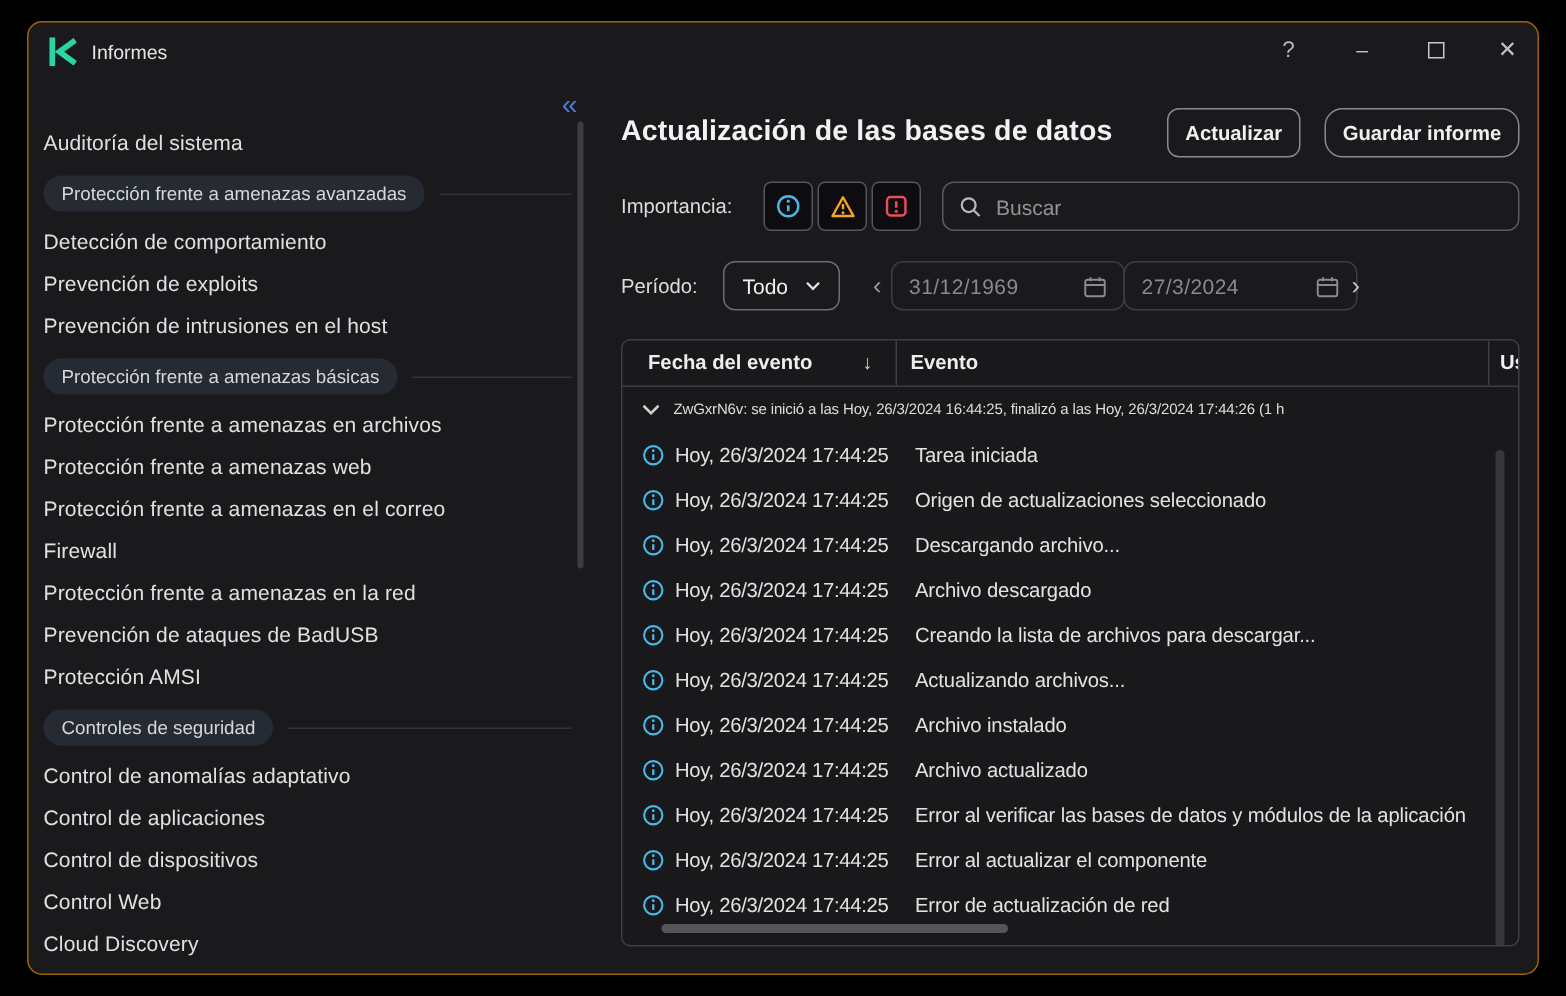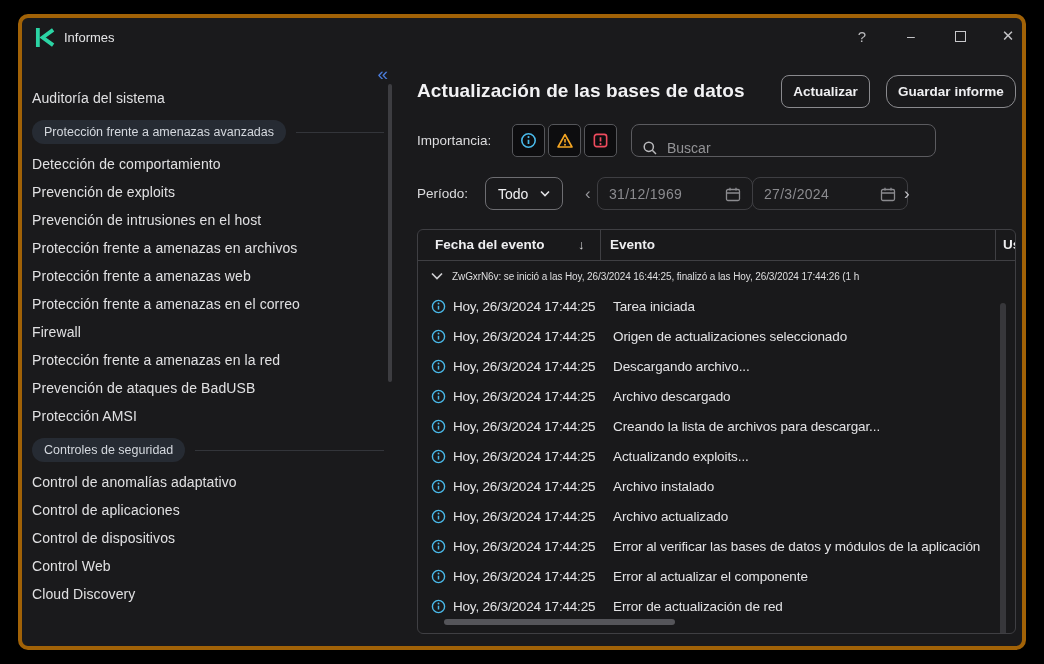--- a/index.html
+++ b/index.html
@@ -1,20 +1,20 @@
 <!DOCTYPE html>
 <html><head>
 <meta charset="utf-8">
 <style>
   * { margin:0; padding:0; box-sizing:border-box; }
   html,body { width:1044px; height:664px; background:#000; overflow:hidden;
     font-family:"Liberation Sans","DejaVu Sans",sans-serif; }
 
   .window { position:absolute; left:18px; top:14px; width:1008px; height:636px;
-    background:#1a1a1c; border:4px solid #a16207; border-radius:10px; overflow:hidden; }
+    background:#1a1a1c; border:1px solid #a16207; border-radius:10px; overflow:hidden; }
 
   
   .titlebar { position:absolute; left:0; top:0; right:0; height:38px; }
   .logo { position:absolute; left:13px; top:9px; width:21px; height:21px; }
   .apptitle { position:absolute; left:42px; top:12px; font-size:13px; color:#e4e4e6; }
   .winctl { position:absolute; top:0; width:26px; height:36px; display:flex;
     align-items:center; justify-content:center; color:#c3c3c6; font-size:14px; cursor:default; }
   .ctl-help  { left:827px; font-size:15px; color:#b9b9bc; }
   .ctl-min   { left:876px; }
   .ctl-max   { left:925px; }
@@ -46,22 +46,22 @@
     cursor:pointer; font-family:inherit; }
   .btn-update { left:364px; width:89px; }
   .btn-save   { left:469px; width:130px;border-radius:12px; }
 
   
   .lbl { position:absolute; font-size:13.5px; color:#dcdcde; }
   .lbl-importance { left:0; top:77px; }
   .sevgroup { position:absolute; left:95px; top:68px; display:flex; gap:3px; }
   .sevbtn { width:33px; height:33px; background:#0d0d0f; border:1px solid #55565a;
     border-radius:5px; display:flex; align-items:center; justify-content:center; cursor:pointer; }
-  .searchbox { position:absolute; left:214px; top:68px; width:305px; height:33px;
-    border:1px solid #5b5b5f; border-radius:8px; display:flex; align-items:flex-end;
+  .searchbox { position:absolute; left:214px; top:68px; width:385px; height:33px;
+    border:1px solid #5b5b5f; border-radius:8px; display:flex; align-items:center;
     padding:0 10px; background:transparent; }
   .searchbox input { flex:1; margin-left:9px; background:transparent; border:none; outline:none;
     color:#e4e4e6; font-size:14px; font-family:inherit; }
   .searchbox input::placeholder { color:#93939б; color:#939396; }
 
   
   .lbl-period { left:0; top:130px; }
   .select { position:absolute; left:68px; top:121px; width:78px; height:33px;
     border:1px solid #6d6d71; border-radius:8px; display:flex; align-items:center;
     padding:0 12px; color:#f0f0f2; font-size:14px; cursor:pointer; justify-content:space-between; }
@@ -138,20 +138,24 @@
     </div>
 
     <div class="side-item">
       <span class="lbl-slot">Prevención de exploits</span>
     </div>
 
     <div class="side-item">
       <span class="lbl-slot">Prevención de intrusiones en el host</span>
     </div>
 
+    <div class="side-section">
+      <span class="pill lbl-slot">Protección frente a amenazas básicas</span>
+      <span class="rule"></span>
+    </div>
 
     <div class="side-item">
       <span class="lbl-slot">Protección frente a amenazas en archivos</span>
     </div>
 
     <div class="side-item">
       <span class="lbl-slot">Protección frente a amenazas web</span>
     </div>
 
     <div class="side-item">
@@ -347,21 +351,21 @@
 
     <div class="t-row">
       <span class="icon">
         <svg width="15" height="15" viewBox="0 0 16 16">
           <circle cx="8" cy="8" r="6.5" stroke="#49b8e8" stroke-width="1.5" fill="none"></circle>
           <line x1="8" y1="7.3" x2="8" y2="11.3" stroke="#49b8e8" stroke-width="1.6"></line>
           <circle cx="8" cy="4.8" r="1" fill="#49b8e8"></circle>
         </svg>
       </span>
       <span class="t-date">Hoy, 26/3/2024 17:44:25</span>
-      <span class="t-event">Actualizando exploits...</span>
+      <span class="t-event">Actualizando archivos...</span>
     </div>
 
     <div class="t-row">
       <span class="icon">
         <svg width="15" height="15" viewBox="0 0 16 16">
           <circle cx="8" cy="8" r="6.5" stroke="#49b8e8" stroke-width="1.5" fill="none"></circle>
           <line x1="8" y1="7.3" x2="8" y2="11.3" stroke="#49b8e8" stroke-width="1.6"></line>
           <circle cx="8" cy="4.8" r="1" fill="#49b8e8"></circle>
         </svg>
       </span>

